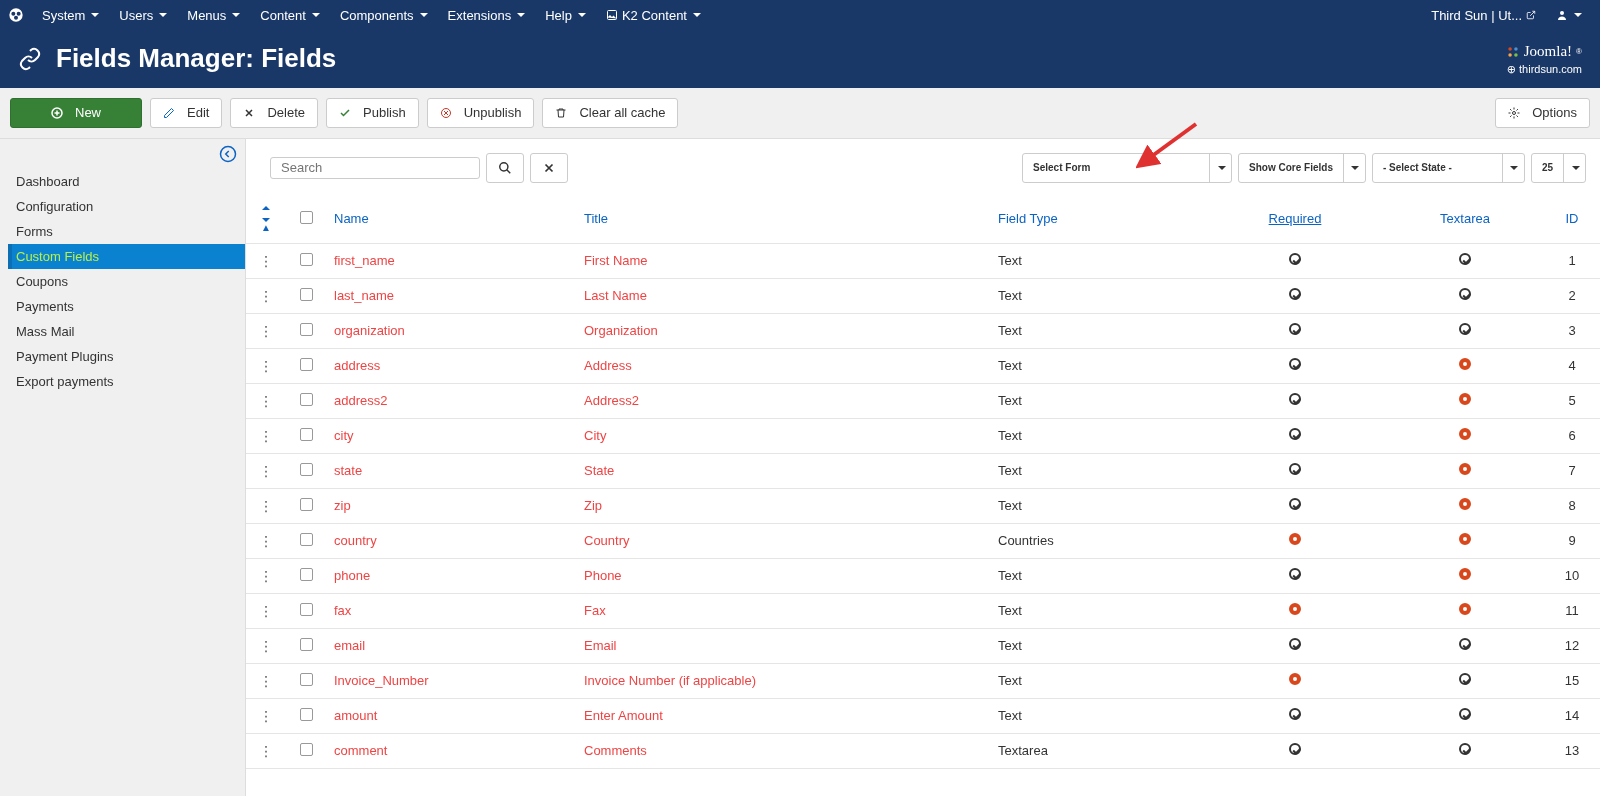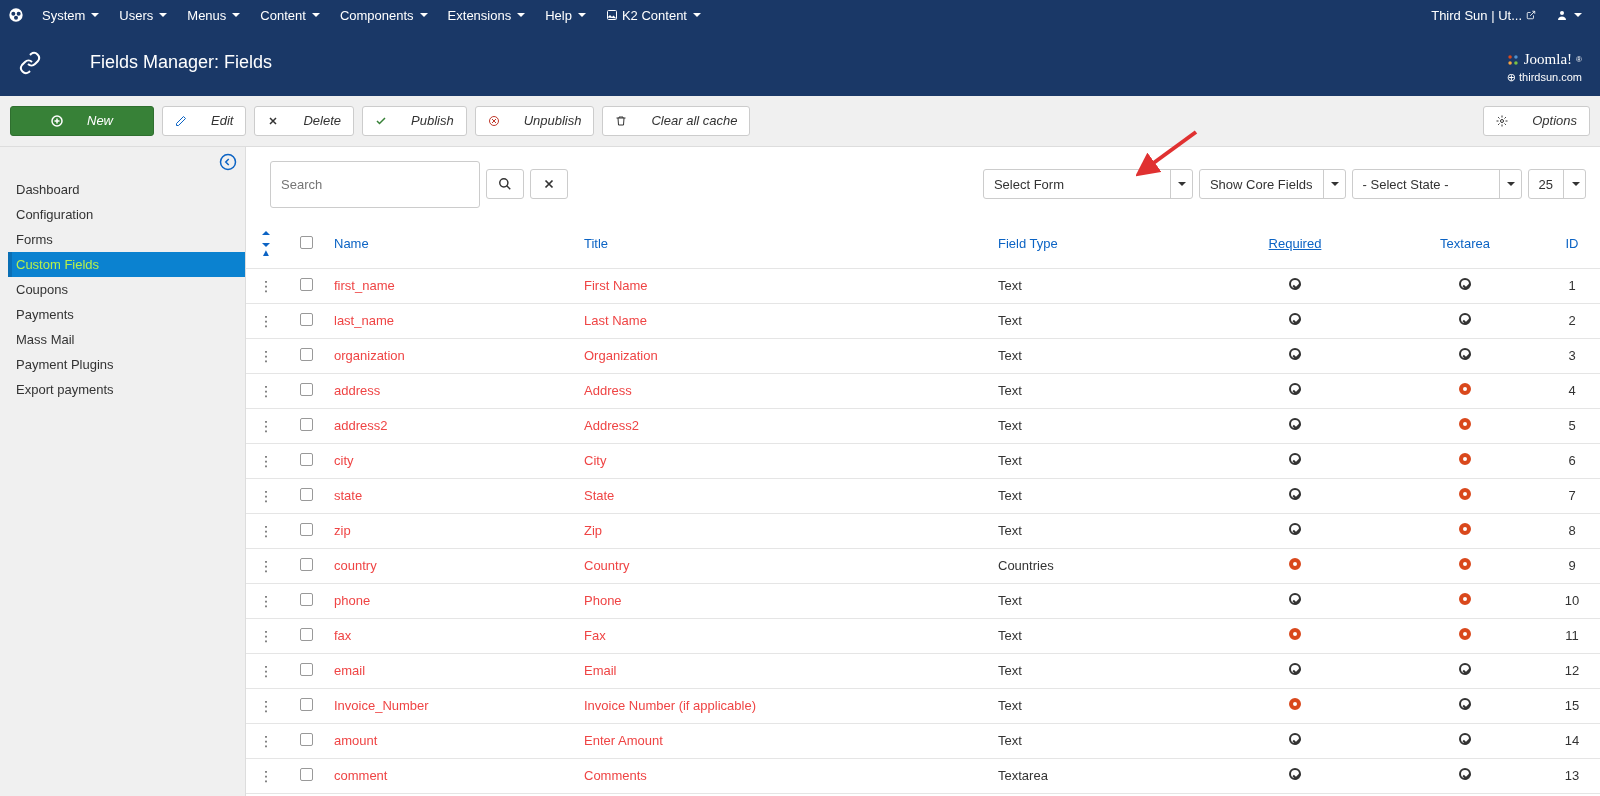--- a/index.html
+++ b/index.html
@@ -8,47 +8,47 @@
 
 .top-nav { background: #1a3867; color: #fff; height: 30px; display: flex; align-items: center; padding: 0 8px; font-size: 13px; }
 .top-nav .joomla-icon { width: 16px; height: 16px; margin-right: 8px; }
 .top-nav-item { padding: 0 10px; color: #fff; cursor: pointer; display: flex; align-items: center; gap: 4px; height: 30px; }
 .top-nav .spacer { flex: 1; }
 .caret-down { display: inline-block; width: 0; height: 0; border-left: 4px solid transparent; border-right: 4px solid transparent; border-top: 4px solid currentColor; margin-left: 2px; }
 
 
 .header { background: #1a3867; color: #fff; padding: 12px 18px; display: flex; align-items: center; }
 .header .link-icon { width: 24px; height: 24px; margin-right: 14px; }
-.header h1 { font-size: 18px; font-weight: 400; margin-left: 34px; }
+.header h1 { font-size: 26px; font-weight: 700; }
 .header .brand { margin-left: auto; text-align: right; font-size: 11px; line-height: 1.3; }
-.brand-joomla { display: flex; align-items: center; gap: 4px; justify-content: flex-end; margin-top: 8px; }
+.brand-joomla { display: flex; align-items: center; gap: 4px; justify-content: flex-end; }
 
 
 .toolbar { background: #f0f0f0; border-bottom: 1px solid #ddd; padding: 10px; display: flex; align-items: center; gap: 8px; }
-.btn { display: inline-flex; align-items: center; gap: 24px; border: 1px solid #ccc; background: #fff; border-radius: 3px; padding: 6px 12px; cursor: pointer; font-size: 13px; color: #333; height: 30px; font-style: italic; }
+.btn { display: inline-flex; align-items: center; gap: 12px; border: 1px solid #ccc; background: #fff; border-radius: 3px; padding: 6px 12px; cursor: pointer; font-size: 13px; color: #333; height: 30px; }
 .btn-green { background: #378137; border-color: #2f6f2f; color: #fff; padding: 6px 40px; }
 .toolbar .spacer { flex: 1; }
 
 
 .container { display: flex; }
 .sidebar { width: 246px; background: #f0f0f0; border-right: 1px solid #ddd; min-height: calc(796px - 30px - 52px - 51px); position: relative; }
 .sidebar .collapse-btn { position: absolute; right: 8px; top: 6px; color: #0b63c4; cursor: pointer; }
 .sidebar ul { list-style: none; padding-top: 30px; }
 .sidebar li { padding: 5px 8px; cursor: pointer; color: #333; margin-left: 8px; }
 .sidebar li.active { background: #0b82d0; color: #b7f04a; border-left: 4px solid #0a6fb5; padding-left: 4px; font-weight: 400; }
 
 .main { flex: 1; padding: 14px 0 0 0; position: relative; }
 
 
 .filter-row { display: flex; align-items: center; gap: 6px; padding: 0 14px 12px 24px; }
-.search-input { border: 1px solid #ccc; border-radius: 3px; padding: 6px 10px; height: 47px; width: 210px; font-size: 13px; }
+.search-input { border: 1px solid #ccc; border-radius: 3px; padding: 6px 10px; height: 22px; width: 210px; font-size: 13px; }
 .icon-btn { border: 1px solid #ccc; background: #fff; border-radius: 3px; height: 30px; width: 38px; display: inline-flex; align-items: center; justify-content: center; cursor: pointer; }
 .filter-row .spacer { flex: 1; }
 .dropdown-btn { display: inline-flex; align-items: stretch; border: 1px solid #ccc; border-radius: 3px; background: #fff; height: 30px; }
-.dropdown-btn .label { padding: 0 10px; display: flex; align-items: center; font-size: 13px; }
+.dropdown-btn .label { padding: 0 10px; display: flex; align-items: center; font-size: 10px; font-weight: bold; }
 .dropdown-btn .arrow { border-left: 1px solid #ccc; width: 22px; display: flex; align-items: center; justify-content: center; }
 
 
 .red-arrow { position: absolute; top: -20px; left: 890px; pointer-events: none; }
 
 
 .data-table { width: 100%; border-collapse: collapse; }
 .data-table th, .data-table td { text-align: left; padding: 9px 8px; border-bottom: 1px solid #e5e5e5; font-size: 13px; }
 .data-table th { color: #0b63c4; font-weight: 400; cursor: pointer; }
 .data-table th.center, .data-table td.center { text-align: center; }

